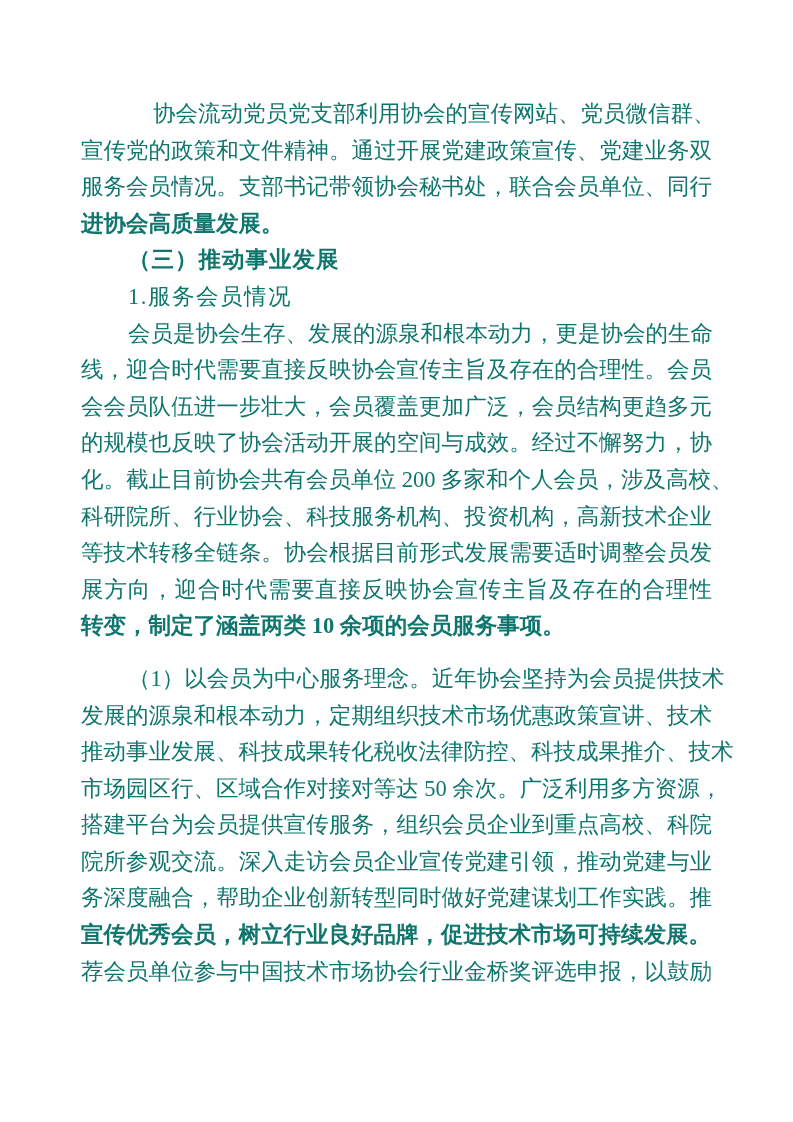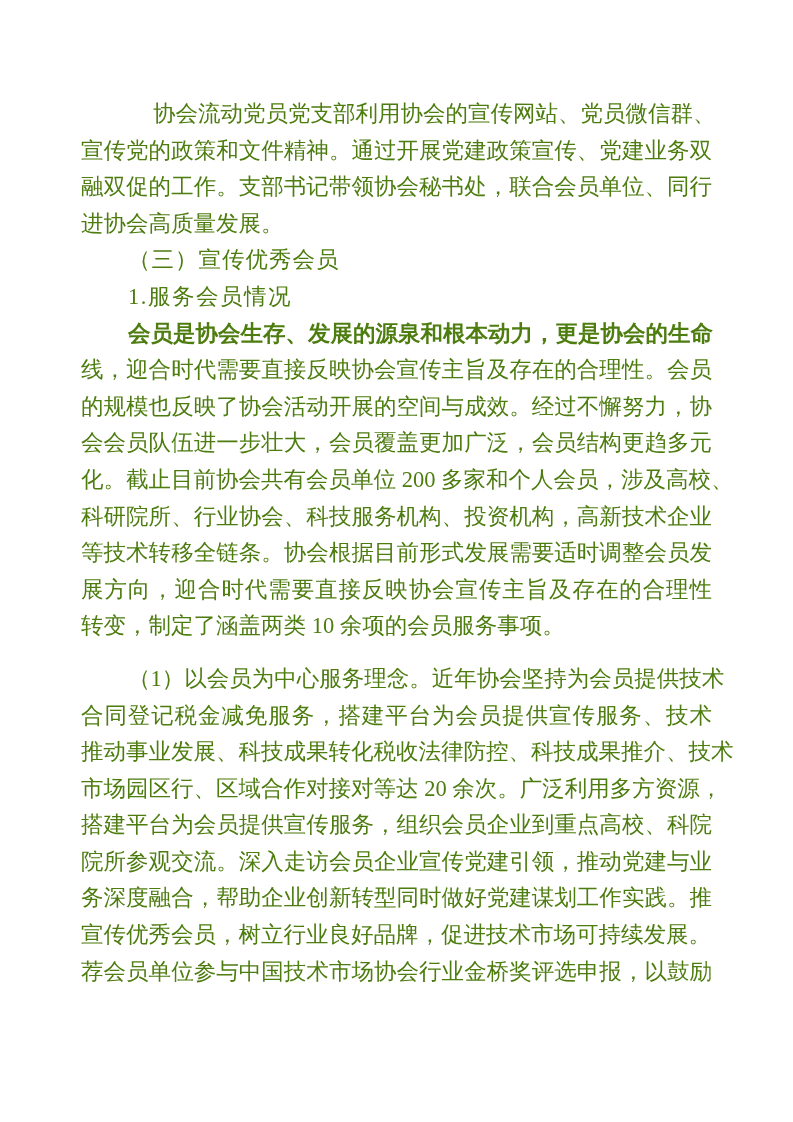--- a/index.html
+++ b/index.html
@@ -22,70 +22,71 @@
     width: 631px;
   }
   .paragraph {
     margin: 0;
     padding: 0;
   }
   .line {
     height: 36.6px;
     line-height: 36.6px;
     font-size: 22.5px;
-    color: #4d7c0f;
+    color: #0f766e;
     text-align: justify;
     text-align-last: justify;
     white-space: nowrap;
     overflow: visible;
   }
   .line.last {
     text-align-last: left;
+    font-weight: bold;
   }
   .paragraph.bold .line {
     font-weight: 400;
     letter-spacing: 1.5px;
   }
   .paragraph.kai .line {
     letter-spacing: 1px;
   }
 </style>
 </head>
 <body>
 
 <div class="page">
   <div class="content" id="content">
       <div class="paragraph">
         <div class="line" style="padding-left: 72px;">协会流动党员党支部利用协会的宣传网站、党员微信群、</div>
         <div class="line">宣传党的政策和文件精神。通过开展党建政策宣传、党建业务双</div>
-        <div class="line">融双促的工作。支部书记带领协会秘书处，联合会员单位、同行</div>
+        <div class="line">服务会员情况。支部书记带领协会秘书处，联合会员单位、同行</div>
         <div class="line last">进协会高质量发展。</div>
       </div>
       <div class="paragraph kai">
-        <div class="line last" style="padding-left: 47px;">（三）宣传优秀会员</div>
+        <div class="line last" style="padding-left: 47px;">（三）推动事业发展</div>
       </div>
       <div class="paragraph bold">
         <div class="line last" style="padding-left: 47px;">1.服务会员情况</div>
       </div>
       <div class="paragraph">
-        <div class="line" style="padding-left: 47px; font-weight: bold;">会员是协会生存、发展的源泉和根本动力，更是协会的生命</div>
+        <div class="line" style="padding-left: 47px;">会员是协会生存、发展的源泉和根本动力，更是协会的生命</div>
         <div class="line">线，迎合时代需要直接反映协会宣传主旨及存在的合理性。会员</div>
+        <div class="line">会会员队伍进一步壮大，会员覆盖更加广泛，会员结构更趋多元</div>
         <div class="line">的规模也反映了协会活动开展的空间与成效。经过不懈努力，协</div>
-        <div class="line">会会员队伍进一步壮大，会员覆盖更加广泛，会员结构更趋多元</div>
         <div class="line">化。截止目前协会共有会员单位 200 多家和个人会员，涉及高校、</div>
         <div class="line">科研院所、行业协会、科技服务机构、投资机构，高新技术企业</div>
         <div class="line">等技术转移全链条。协会根据目前形式发展需要适时调整会员发</div>
         <div class="line">展方向，迎合时代需要直接反映协会宣传主旨及存在的合理性</div>
         <div class="line last">转变，制定了涵盖两类 10 余项的会员服务事项。</div>
       </div>
       <div class="paragraph">
         <div class="line" style="padding-left: 47px; margin-top: 16px;">（1）以会员为中心服务理念。近年协会坚持为会员提供技术</div>
-        <div class="line">合同登记税金减免服务，搭建平台为会员提供宣传服务、技术</div>
+        <div class="line">发展的源泉和根本动力，定期组织技术市场优惠政策宣讲、技术</div>
         <div class="line">推动事业发展、科技成果转化税收法律防控、科技成果推介、技术</div>
-        <div class="line">市场园区行、区域合作对接对等达 20 余次。广泛利用多方资源，</div>
+        <div class="line">市场园区行、区域合作对接对等达 50 余次。广泛利用多方资源，</div>
         <div class="line">搭建平台为会员提供宣传服务，组织会员企业到重点高校、科院</div>
         <div class="line">院所参观交流。深入走访会员企业宣传党建引领，推动党建与业</div>
         <div class="line">务深度融合，帮助企业创新转型同时做好党建谋划工作实践。推</div>
         <div class="line last">宣传优秀会员，树立行业良好品牌，促进技术市场可持续发展。</div>
         <div class="line">荐会员单位参与中国技术市场协会行业金桥奖评选申报，以鼓励</div>
       </div>
     </div>
 </div>
 
 </body></html>

